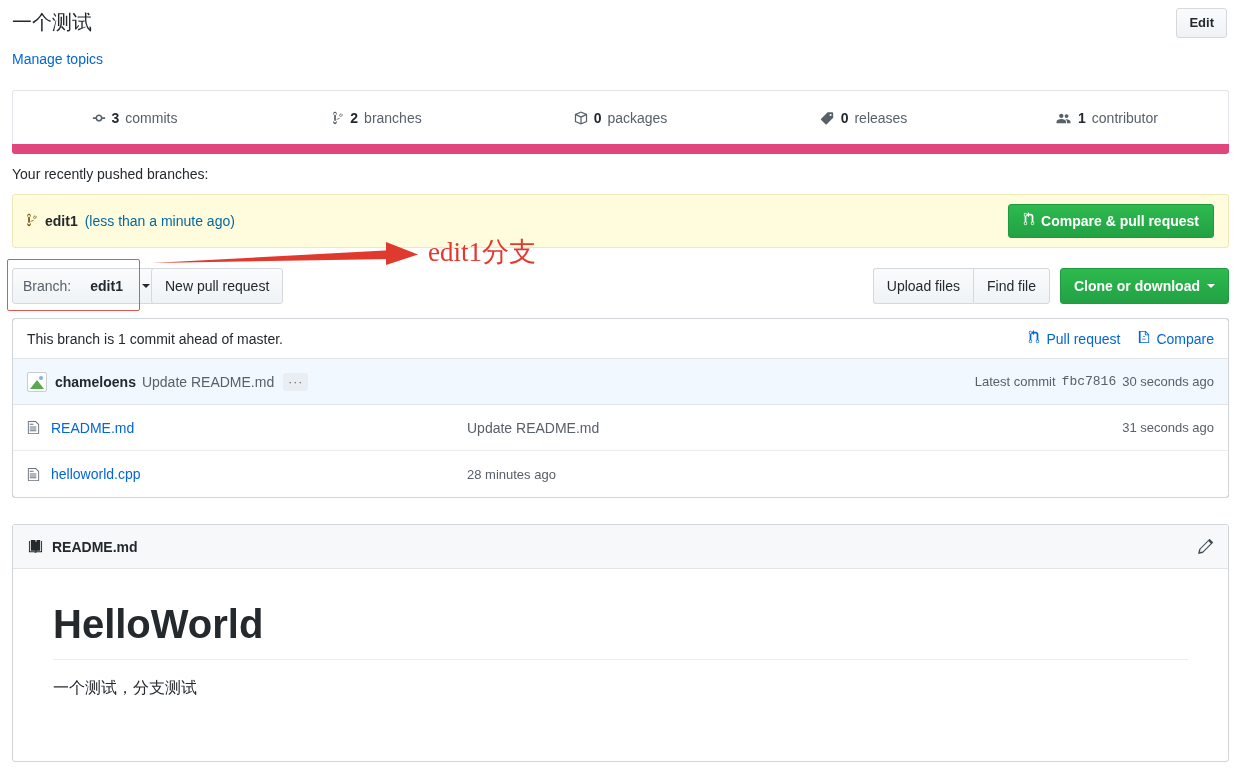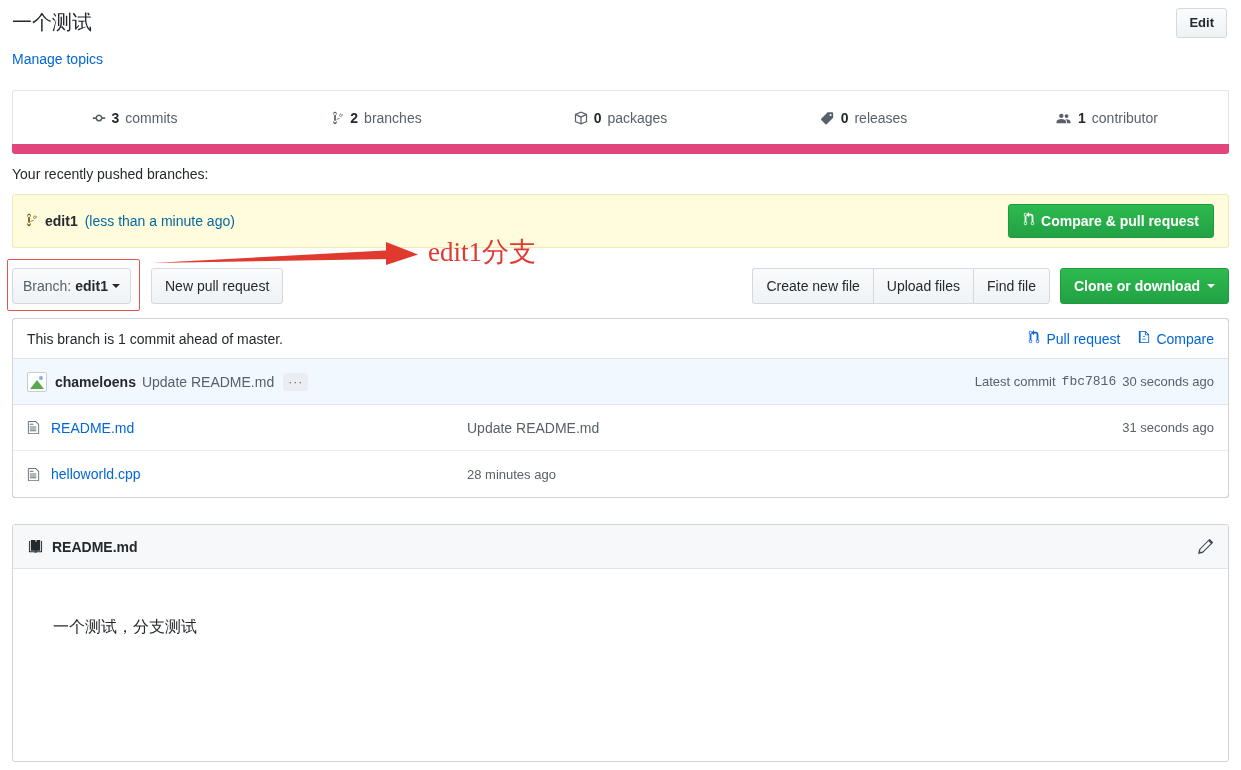--- a/index.html
+++ b/index.html
@@ -83,21 +83,21 @@
     color: #fff; font-size: 14px; font-weight: 600;
     padding: 7px 14px; cursor: pointer; line-height: 18px;
   }
 
   
   .branch-toolbar {
     position: absolute; left: 12px; top: 268px; width: 1217px; height: 38px;
   }
   .branch-select {
     position: absolute; left: 0; top: 0;
-    display: inline-flex; align-items: center; gap: 4px;
+    display: inline-flex; align-items: center; gap: 19px;
     padding: 7px 10px;
     background: linear-gradient(#fafbfc,#eff3f6);
     border: 1px solid #d5d9dd; border-radius: 3px;
     font-size: 14px; color: #24292e; cursor: pointer; line-height: 20px;
   }
   .branch-select .bs-label { color: #586069; }
   .branch-select .bs-value { font-weight: 600; }
   .branch-highlight {
     position: absolute; left: -5px; top: -9px;
     width: 133px; height: 52px;
@@ -338,21 +338,20 @@
     <button class="branch-select">
       <span class="bs-label">Branch:</span>
       <span class="bs-value">edit1</span>
       <span class="caret"></span>
     </button>
     <div class="branch-highlight"></div>
     <button class="new-pr-btn">New pull request</button>
 
     <div class="right-actions">
       <div class="btn-group">
-        <button class="gbtn">Create new file</button>
         <button class="gbtn">Upload files</button>
         <button class="gbtn">Find file</button>
       </div>
       <button class="clone-btn">
         <span>Clone or download</span>
         <span class="caret"></span>
       </button>
     </div>
   </div>
 
@@ -423,17 +422,18 @@
           </svg>
       </span>
       <span>README.md</span>
       <span class="pencil-btn">
         <svg width="17" height="17" viewBox="0 0 16 16" fill="currentColor">
             <path d="M11.8.7 15.3 4.2 5.5 14 1 15l1-4.5L11.8.7zm-1 2.4L3.3 10.6l-.5 2.6 2.6-.5 7.5-7.5-1.1-1.1-.9-1z"></path>
           </svg>
       </span>
     </div>
     <div class="readme-body">
+      <h1 class="readme-h1">HelloWorld</h1>
       <p class="readme-p">一个测试，分支测试</p>
     </div>
   </div>
 
 </div>
 
 </body></html>

